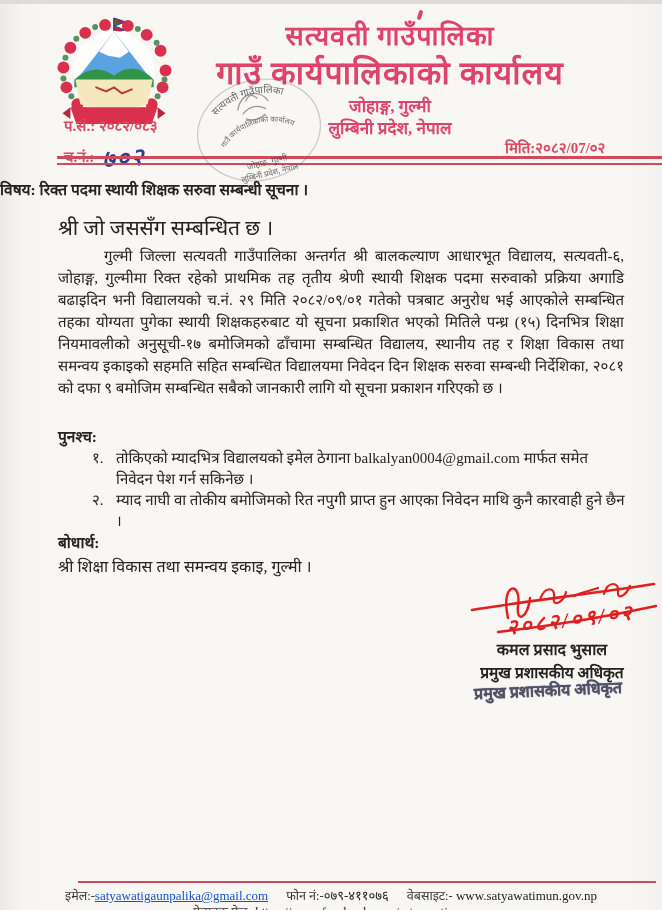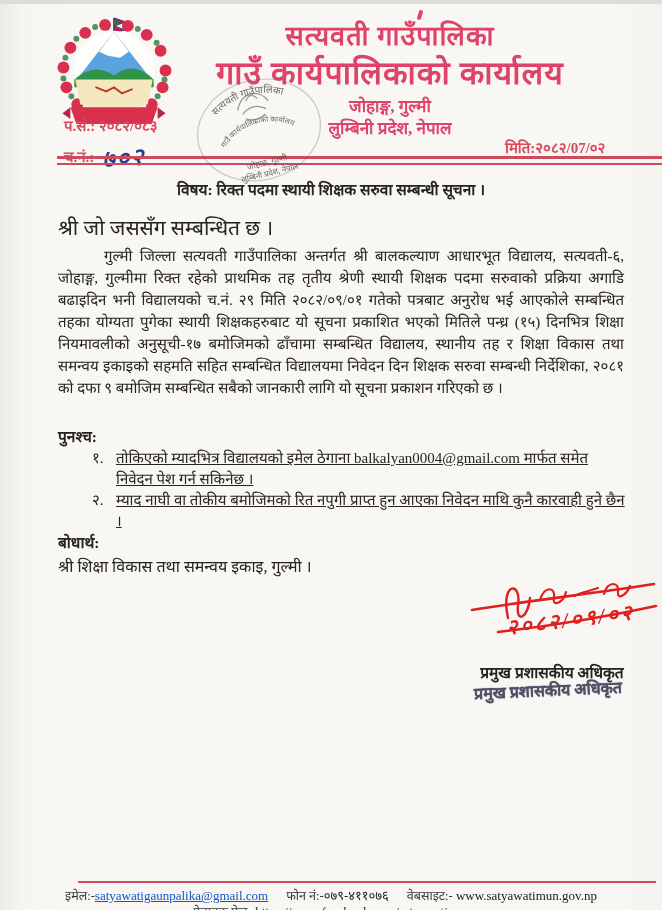--- a/index.html
+++ b/index.html
@@ -18,27 +18,27 @@
   .refline{font-size:15px;color:#d94a5e;font-weight:bold;}
   .ref1{left:64px;top:111px;}
   .ref2{left:64px;top:136px;}
   .dispatch-val{display:inline-block;font-size:24px;color:#2c3f96;font-style:italic;font-weight:bold;transform:rotate(-4deg);letter-spacing:2px;vertical-align:-4px;margin-left:4px;}
   .dateline{left:505px;top:133px;font-size:15px;color:#d94a5e;font-weight:bold;}
   .rule2{left:57px;right:0;top:152px;height:4px;border-top:3px solid #cf4a5c;border-bottom:2px solid #cf4a5c;}
   
   .seal{left:193px;top:72px;width:132px;height:108px;opacity:.85;z-index:3;}
   .seal text{fill:#4d4d4d;font-family:"Liberation Serif",serif;}
   
-  .subject{left:0;top:174px;width:662px;text-align:center;font-size:15.5px;font-weight:bold;}
+  .subject{left:0;top:174px;width:662px;text-align:left;font-size:15.5px;font-weight:bold;}
   .salutation{left:58px;top:209px;font-size:21px;}
   .bodypara{left:58px;top:241px;width:566px;font-size:15px;line-height:22px;text-align:justify;text-indent:46px;}
   .ps-head{left:58px;top:421px;font-size:15.5px;font-weight:bold;text-align:center;}
   .ps-item{left:92px;width:534px;font-size:15px;line-height:21px;display:flex;}
   .ps-item .num{flex:0 0 24px;}
-  .ps-item .txt{flex:1;text-decoration:underline;}
+  .ps-item .txt{flex:1;}
   .ps1{top:444px;}
   .ps2{top:486px;}
   .cc-head{left:58px;top:527px;font-size:15.5px;font-weight:bold;}
   .cc1{left:58px;top:551px;font-size:16px;}
   .cc2{left:58px;top:575px;font-size:15px;}
   
   .sig-svg{left:470px;top:568px;width:188px;height:74px;z-index:2;}
   .sig-date{left:506px;top:599px;width:160px;font-size:21px;font-weight:bold;font-style:italic;color:#e01f1f;transform:rotate(-7deg);letter-spacing:3px;z-index:1;}
   .signer{left:442px;top:634px;width:220px;text-align:center;font-size:16px;font-weight:bold;}
   .designation{left:442px;top:657px;width:220px;text-align:center;font-size:15.5px;font-weight:bold;}
@@ -182,20 +182,21 @@
       <g stroke="#e01f1f" fill="none" stroke-linecap="round">
         <path d="M2,38 C50,30 120,22 184,12" stroke-width="2.6"></path>
         <path d="M38,46 C30,10 52,8 48,34 C46,52 58,46 60,26" stroke-width="2.4"></path>
         <path d="M70,28 C74,14 86,14 84,26 C82,36 94,30 96,20" stroke-width="2.2"></path>
         <path d="M104,24 C112,20 120,19 128,16" stroke-width="2.2"></path>
         <path d="M134,22 C138,8 150,10 148,20 C147,28 156,24 160,14" stroke-width="2.2"></path>
         <path d="M28,60 C80,54 140,44 186,34" stroke-width="2.4"></path>
       </g>
     </svg>
   </div>
+  <div class="abs signer">कमल प्रसाद भुसाल</div>
   <div class="abs designation">प्रमुख प्रशासकीय अधिकृत</div>
   <div class="abs desig-stamp">प्रमुख प्रशासकीय अधिकृत</div>
 
   <div class="abs f-rule"></div>
   <div class="abs f-line1">
     <span class="lbl">इमेल:-</span><span class="email-link">satyawatigaunpalika@gmail.com</span><span class="gap"></span><span class="lbl">फोन नं:-</span><span>०७९-४११०७६</span><span class="gap"></span><span class="lbl">वेबसाइट:-</span> <span>www.satyawatimun.gov.np</span>
   </div>
   <div class="abs f-line2">
     <span class="lbl">फेसबुक पेज:-</span><span>https://www.facebook.com/satyawatirmo</span>
   </div>

